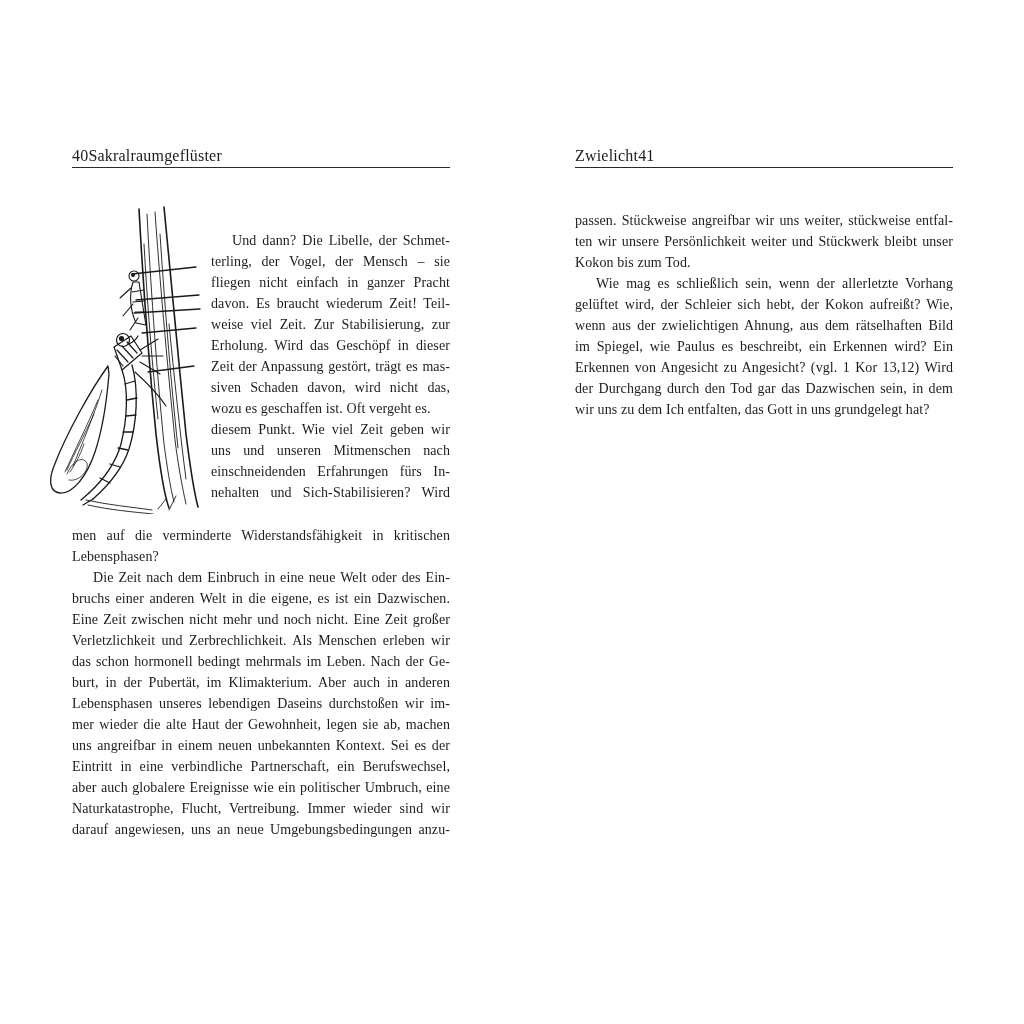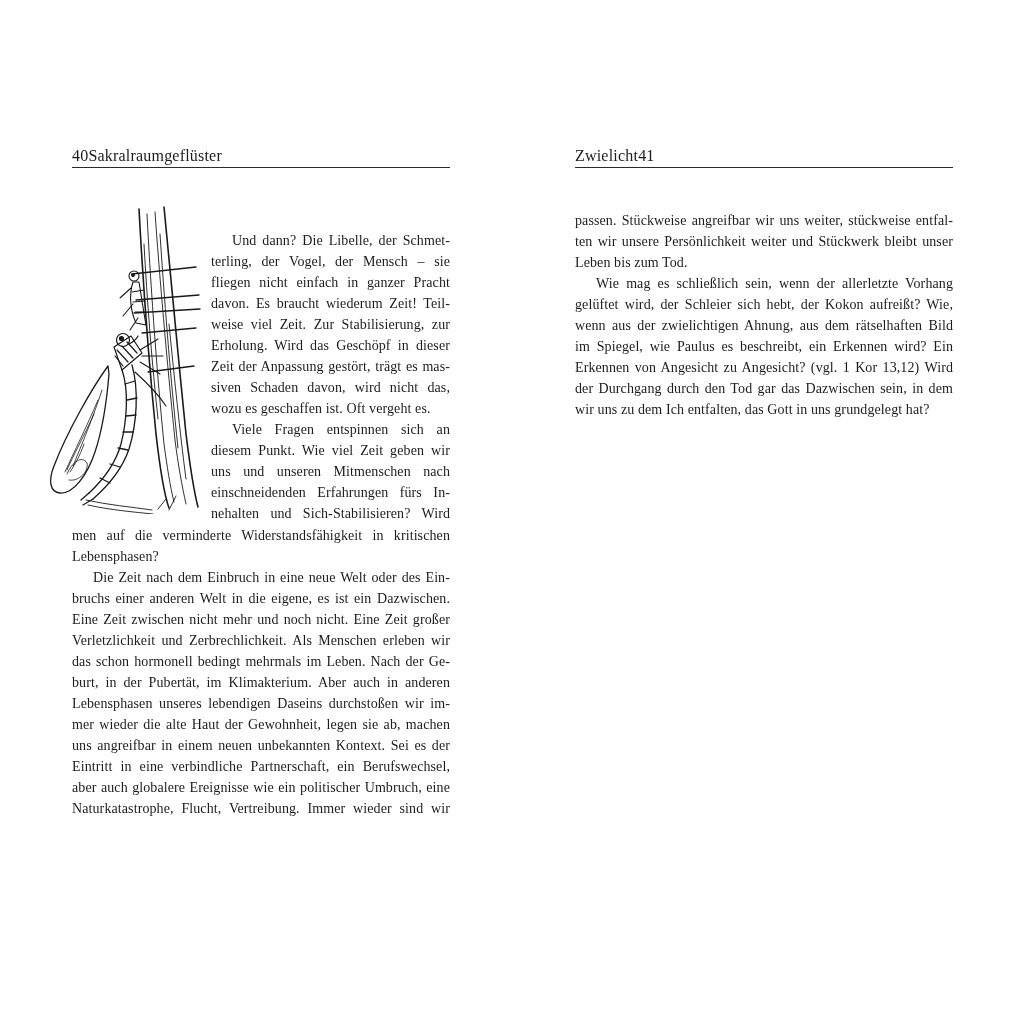--- a/index.html
+++ b/index.html
@@ -136,21 +136,20 @@
   <div class="text-block" style="left:211px; top:210px; width:239px;margin-top:20px;">
       <div class="tline indent">Und dann? Die Libelle, der Schmet-</div>
       <div class="tline">terling, der Vogel, der Mensch – sie</div>
       <div class="tline">fliegen nicht einfach in ganzer Pracht</div>
       <div class="tline">davon. Es braucht wiederum Zeit! Teil-</div>
       <div class="tline">weise viel Zeit. Zur Stabilisierung, zur</div>
       <div class="tline">Erholung. Wird das Geschöpf in dieser</div>
       <div class="tline">Zeit der Anpassung gestört, trägt es mas-</div>
       <div class="tline">siven Schaden davon, wird nicht das,</div>
       <div class="tline lastline">wozu es geschaffen ist. Oft vergeht es.</div>
-      <div class="tline indent">Viele Fragen entspinnen sich an</div>
       <div class="tline">diesem Punkt. Wie viel Zeit geben wir</div>
       <div class="tline">uns und unseren Mitmenschen nach</div>
       <div class="tline">einschneidenden Erfahrungen fürs In-</div>
       <div class="tline">nehalten und Sich-Stabilisieren? Wird</div>
     </div>
 
   <div class="text-block" style="left:72px; top:525px; width:378px;">
       <div class="tline">men auf die verminderte Widerstandsfähigkeit in kritischen</div>
       <div class="tline lastline">Lebensphasen?</div>
       <div class="tline indent">Die Zeit nach dem Einbruch in eine neue Welt oder des Ein-</div>
@@ -158,35 +157,36 @@
       <div class="tline">Eine Zeit zwischen nicht mehr und noch nicht. Eine Zeit großer</div>
       <div class="tline">Verletzlichkeit und Zerbrechlichkeit. Als Menschen erleben wir</div>
       <div class="tline">das schon hormonell bedingt mehrmals im Leben. Nach der Ge-</div>
       <div class="tline">burt, in der Pubertät, im Klimakterium. Aber auch in anderen</div>
       <div class="tline">Lebensphasen unseres lebendigen Daseins durchstoßen wir im-</div>
       <div class="tline">mer wieder die alte Haut der Gewohnheit, legen sie ab, machen</div>
       <div class="tline">uns angreifbar in einem neuen unbekannten Kontext. Sei es der</div>
       <div class="tline">Eintritt in eine verbindliche Partnerschaft, ein Berufswechsel,</div>
       <div class="tline">aber auch globalere Ereignisse wie ein politischer Umbruch, eine</div>
       <div class="tline">Naturkatastrophe, Flucht, Vertreibung. Immer wieder sind wir</div>
+      <div class="tline">darauf angewiesen, uns an neue Umgebungsbedingungen anzu-</div>
     </div>
 </div>
 
 <div class="page-region">
 
   <div class="running-head" style="left:575px; top:146px;">
     <span>Zwielicht</span>
     <span>41</span>
   </div>
   <div class="head-rule" style="left:575px; top:167px;"></div>
 
   <div class="text-block" style="left:575px; top:210px; width:378px;">
       <div class="tline">passen. Stückweise angreifbar wir uns weiter, stückweise entfal-</div>
       <div class="tline">ten wir unsere Persönlichkeit weiter und Stückwerk bleibt unser</div>
-      <div class="tline lastline">Leben bis zum Tod.</div>
+      <div class="tline lastline">Kokon bis zum Tod.</div>
       <div class="tline indent">Wie mag es schließlich sein, wenn der allerletzte Vorhang</div>
       <div class="tline">gelüftet wird, der Schleier sich hebt, der Kokon aufreißt? Wie,</div>
       <div class="tline">wenn aus der zwielichtigen Ahnung, aus dem rätselhaften Bild</div>
       <div class="tline">im Spiegel, wie Paulus es beschreibt, ein Erkennen wird? Ein</div>
       <div class="tline">Erkennen von Angesicht zu Angesicht? (vgl. 1 Kor 13,12) Wird</div>
       <div class="tline">der Durchgang durch den Tod gar das Dazwischen sein, in dem</div>
       <div class="tline lastline">wir uns zu dem Ich entfalten, das Gott in uns grundgelegt hat?</div>
     </div>
 </div>
 

